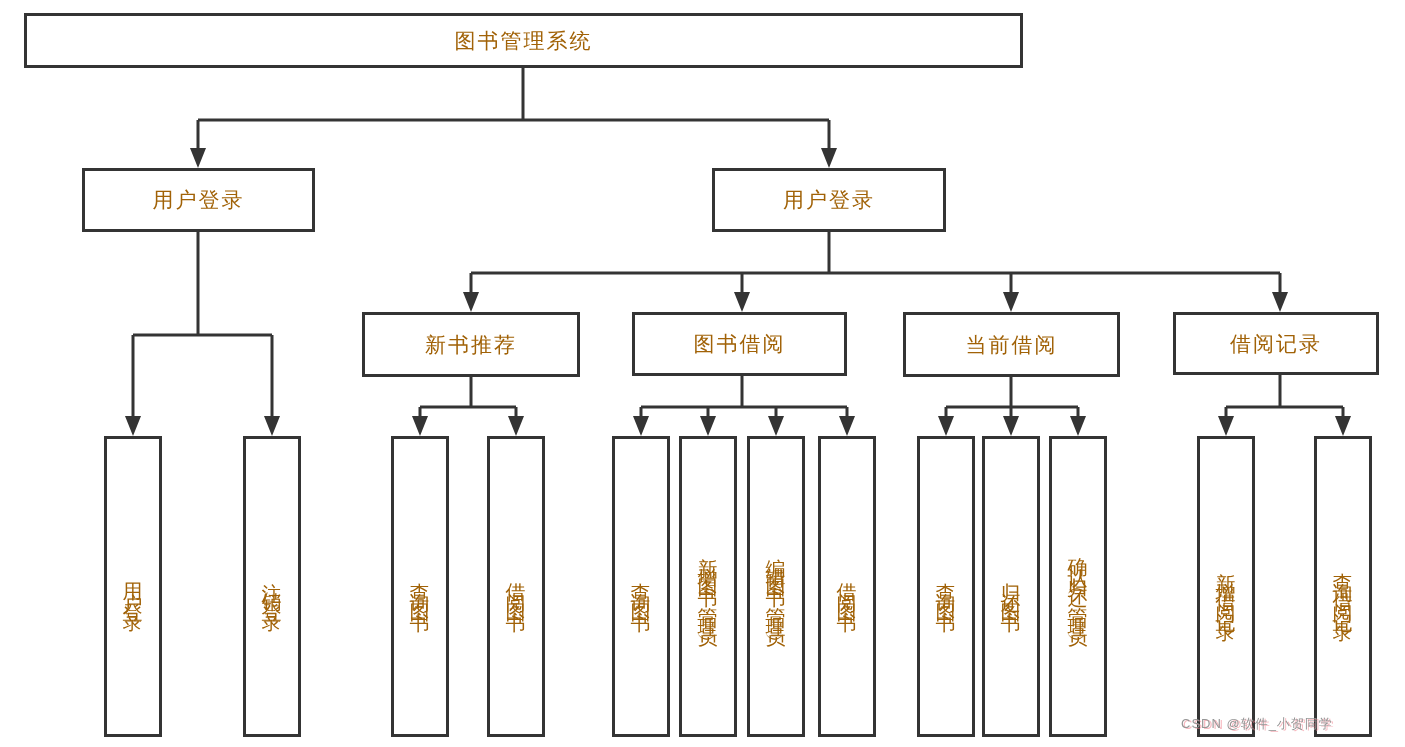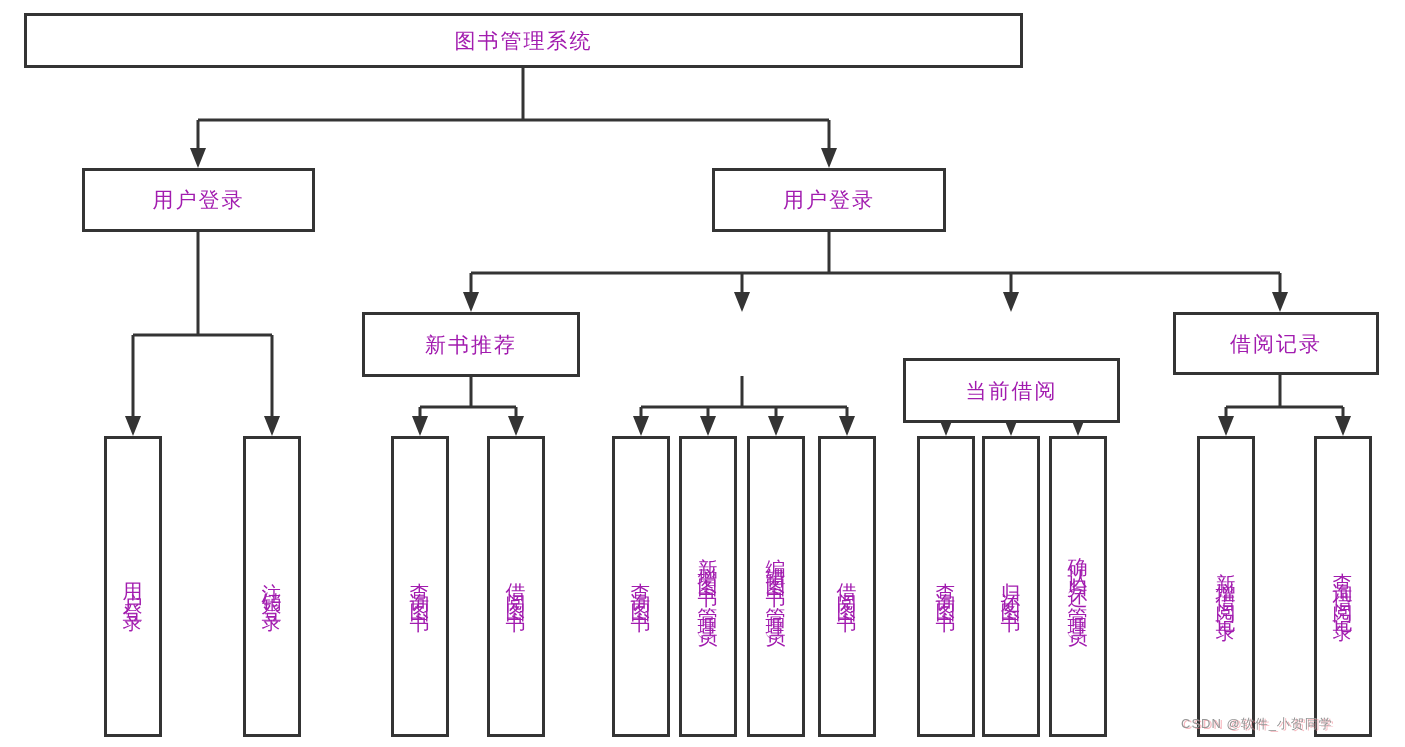--- a/index.html
+++ b/index.html
@@ -24,21 +24,21 @@
     z-index: 1;
   }
   .node {
     position: absolute;
     box-sizing: border-box;
     background: #ffffff;
     border: 3px solid #343434;
     display: flex;
     align-items: center;
     justify-content: center;
-    color: #a21caf;
+    color: #a16207;
     z-index: 2;
   }
   .node.h {
     font-size: 21px;
     letter-spacing: 2px;
     white-space: nowrap;
   }
   .node.v {
     font-size: 20px;
   }
@@ -49,21 +49,21 @@
     white-space: nowrap;
   }
   
   .n-root  { left: 24px;   top: 13px;  width: 999px; height: 55px; }
   
   .n-l2a   { left: 82px;   top: 168px; width: 233px; height: 64px; }
   .n-l2b   { left: 712px;  top: 168px; width: 234px; height: 64px; }
   
   .n-l3a   { left: 362px;  top: 312px; width: 218px; height: 65px; }
   .n-l3b   { left: 632px;  top: 312px; width: 215px; height: 64px; }
-  .n-l3c   { left: 903px;  top: 312px; width: 217px; height: 65px; margin-top: 46px; }
+  .n-l3c   { left: 903px;  top: 312px; width: 217px; height: 65px; }
   .n-l3d   { left: 1173px; top: 312px; width: 206px; height: 63px; font-family: Liberation Serif, serif; }
   
   .leaf    { top: 436px; width: 58px; height: 301px; }
   .n-f01   { left: 104px; }
   .n-f02   { left: 243px; }
   .n-f03   { left: 391px; }
   .n-f04   { left: 487px; }
   .n-f05   { left: 612px; }
   .n-f06   { left: 679px; }
   .n-f07   { left: 747px; }
@@ -144,20 +144,23 @@
   <div class="node h n-l2a">
     <span>用户登录</span>
   </div>
   <div class="node h n-l2b">
     <span>用户登录</span>
   </div>
 
   <div class="node h n-l3a">
     <span>新书推荐</span>
   </div>
+  <div class="node h n-l3b">
+    <span>图书借阅</span>
+  </div>
   <div class="node h n-l3c">
     <span>当前借阅</span>
   </div>
   <div class="node h n-l3d">
     <span>借阅记录</span>
   </div>
 
   <div class="node v leaf n-f01">
     <span class="vtext">用户登录</span>
   </div>

